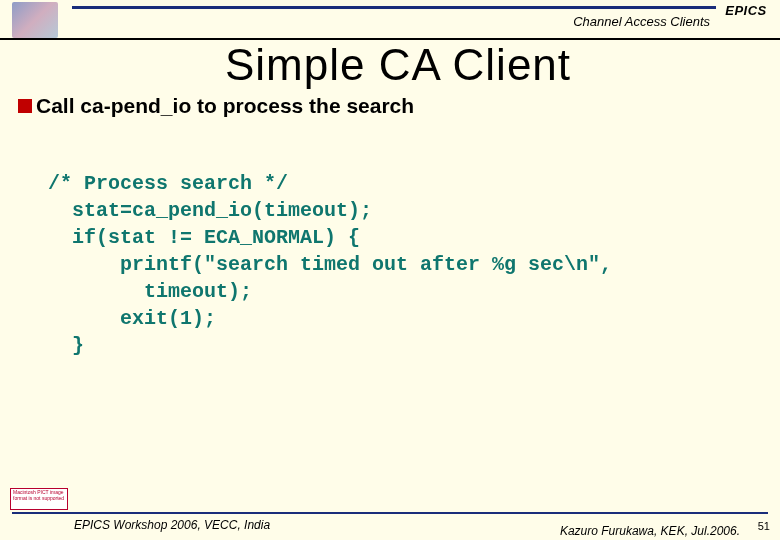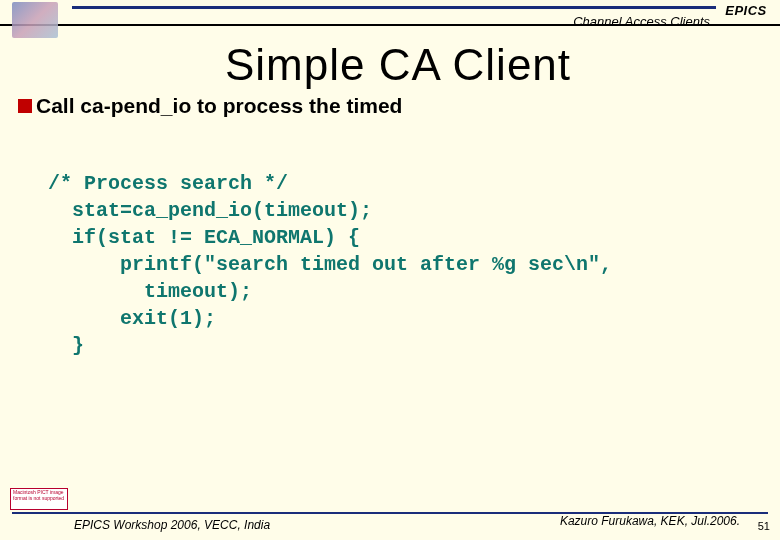--- a/index.html
+++ b/index.html
@@ -7,21 +7,21 @@
     width: 780px;
     height: 540px;
     background: #fffde9;
     position: relative;
     font-family: Arial, Helvetica, sans-serif;
     overflow: hidden;
   }
   .header-bar {
     position: absolute;
     top: 0; left: 0; right: 0;
-    height: 26px;
+    height: 40px;
     border-bottom: 2px solid #000;
   }
   .top-accent {
     position: absolute;
     left: 72px; right: 64px; top: 6px;
     height: 3px; background: #1a2d7a;
   }
   .emblem {
     position: absolute;
     left: 12px; top: 2px;
@@ -99,21 +99,21 @@
   }
   .footer-left {
     position: absolute;
     left: 74px; bottom: 8px;
     font-style: italic;
     font-size: 12px;
     margin-top: 11px;
   }
   .footer-right {
     position: absolute;
-    right: 40px; bottom: 12px;
+    right: 40px; bottom: 2px;
     font-style: italic;
     font-size: 12px;
   }
   .page-num {
     position: absolute;
     right: 10px; bottom: 8px;
     font-size: 11px;
   }
   .placeholder-img {
     position: absolute;
@@ -149,21 +149,21 @@
           <div class="b b2"></div>
         </div>
     </div>
   </div>
 </div>
 
 <div class="title">Simple CA Client</div>
 
 <div class="bullet-row">
   <div class="bullet"></div>
-  <div class="bullet-text">Call ca-pend_io to process the timed</div>
+  <div class="bullet-text">Call ca-pend_io to process the search</div>
 </div>
 
 <div class="code-block">/* Process search */
   stat=ca_pend_io(timeout);
   if(stat != ECA_NORMAL) {
       printf("search timed out after %g sec\n",
         timeout);
       exit(1);
   }</div>
 

